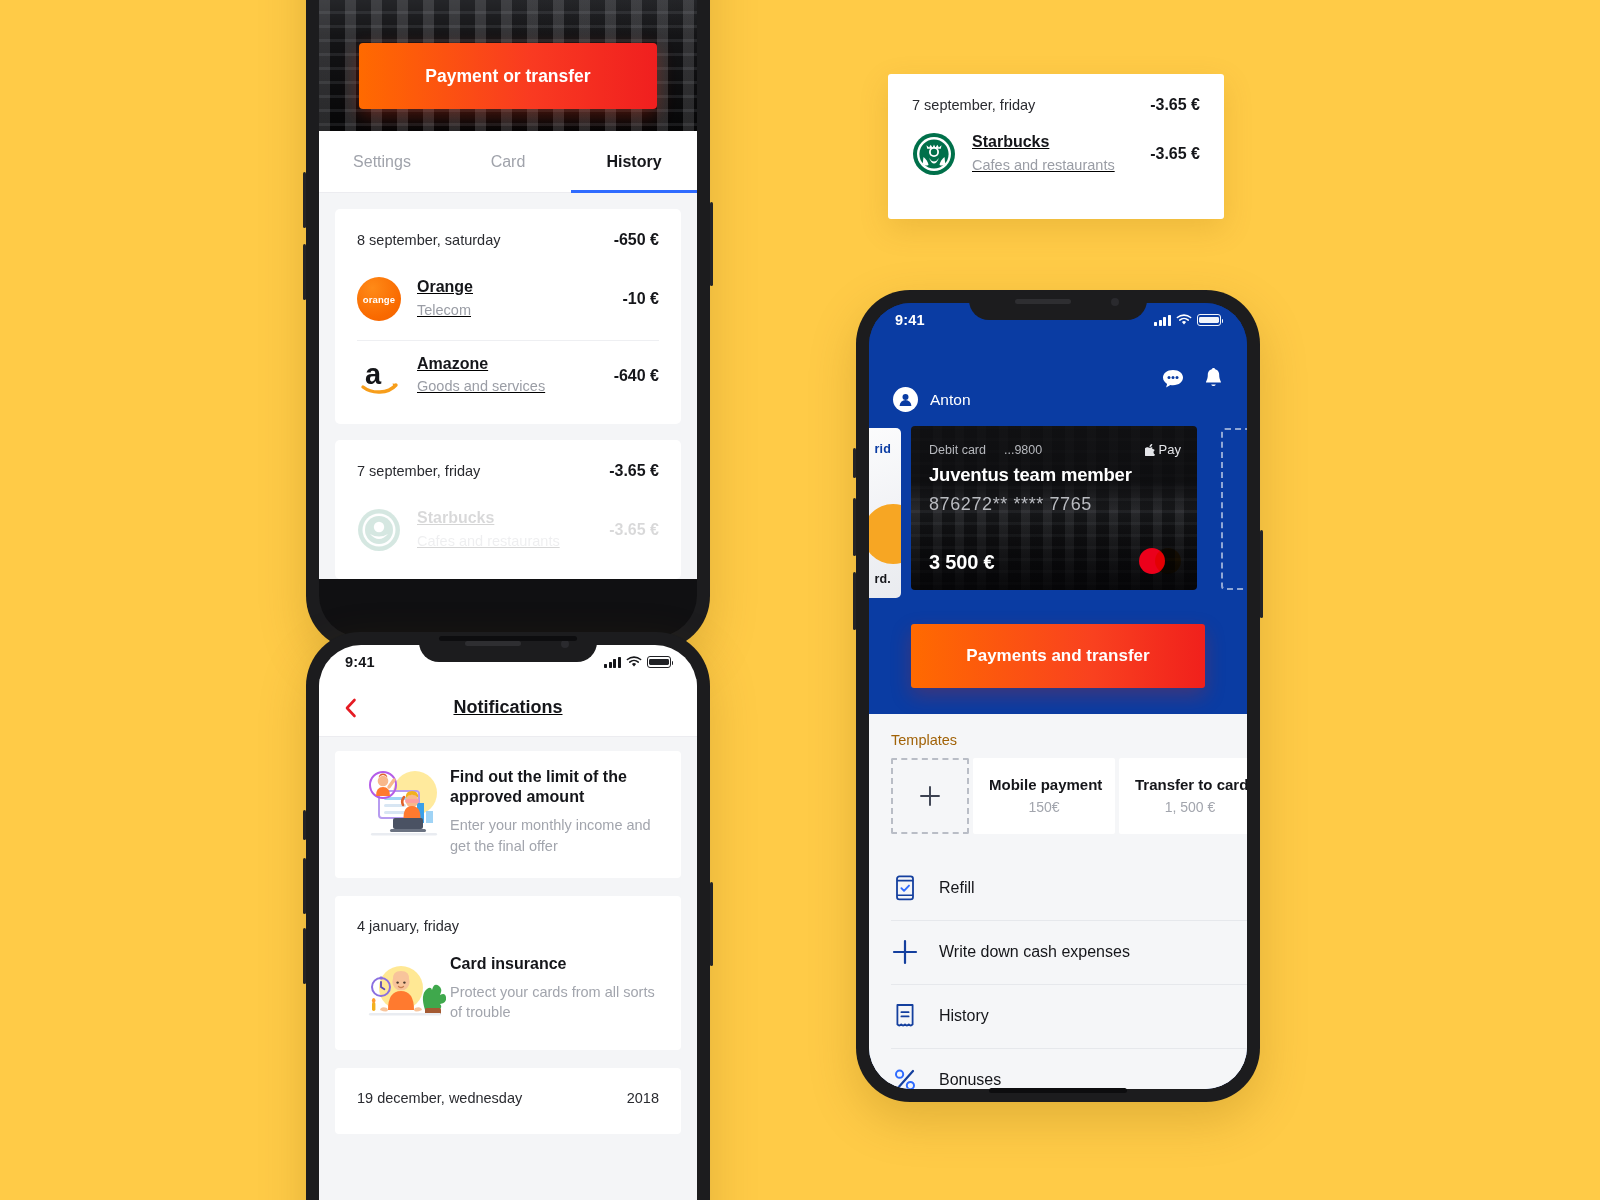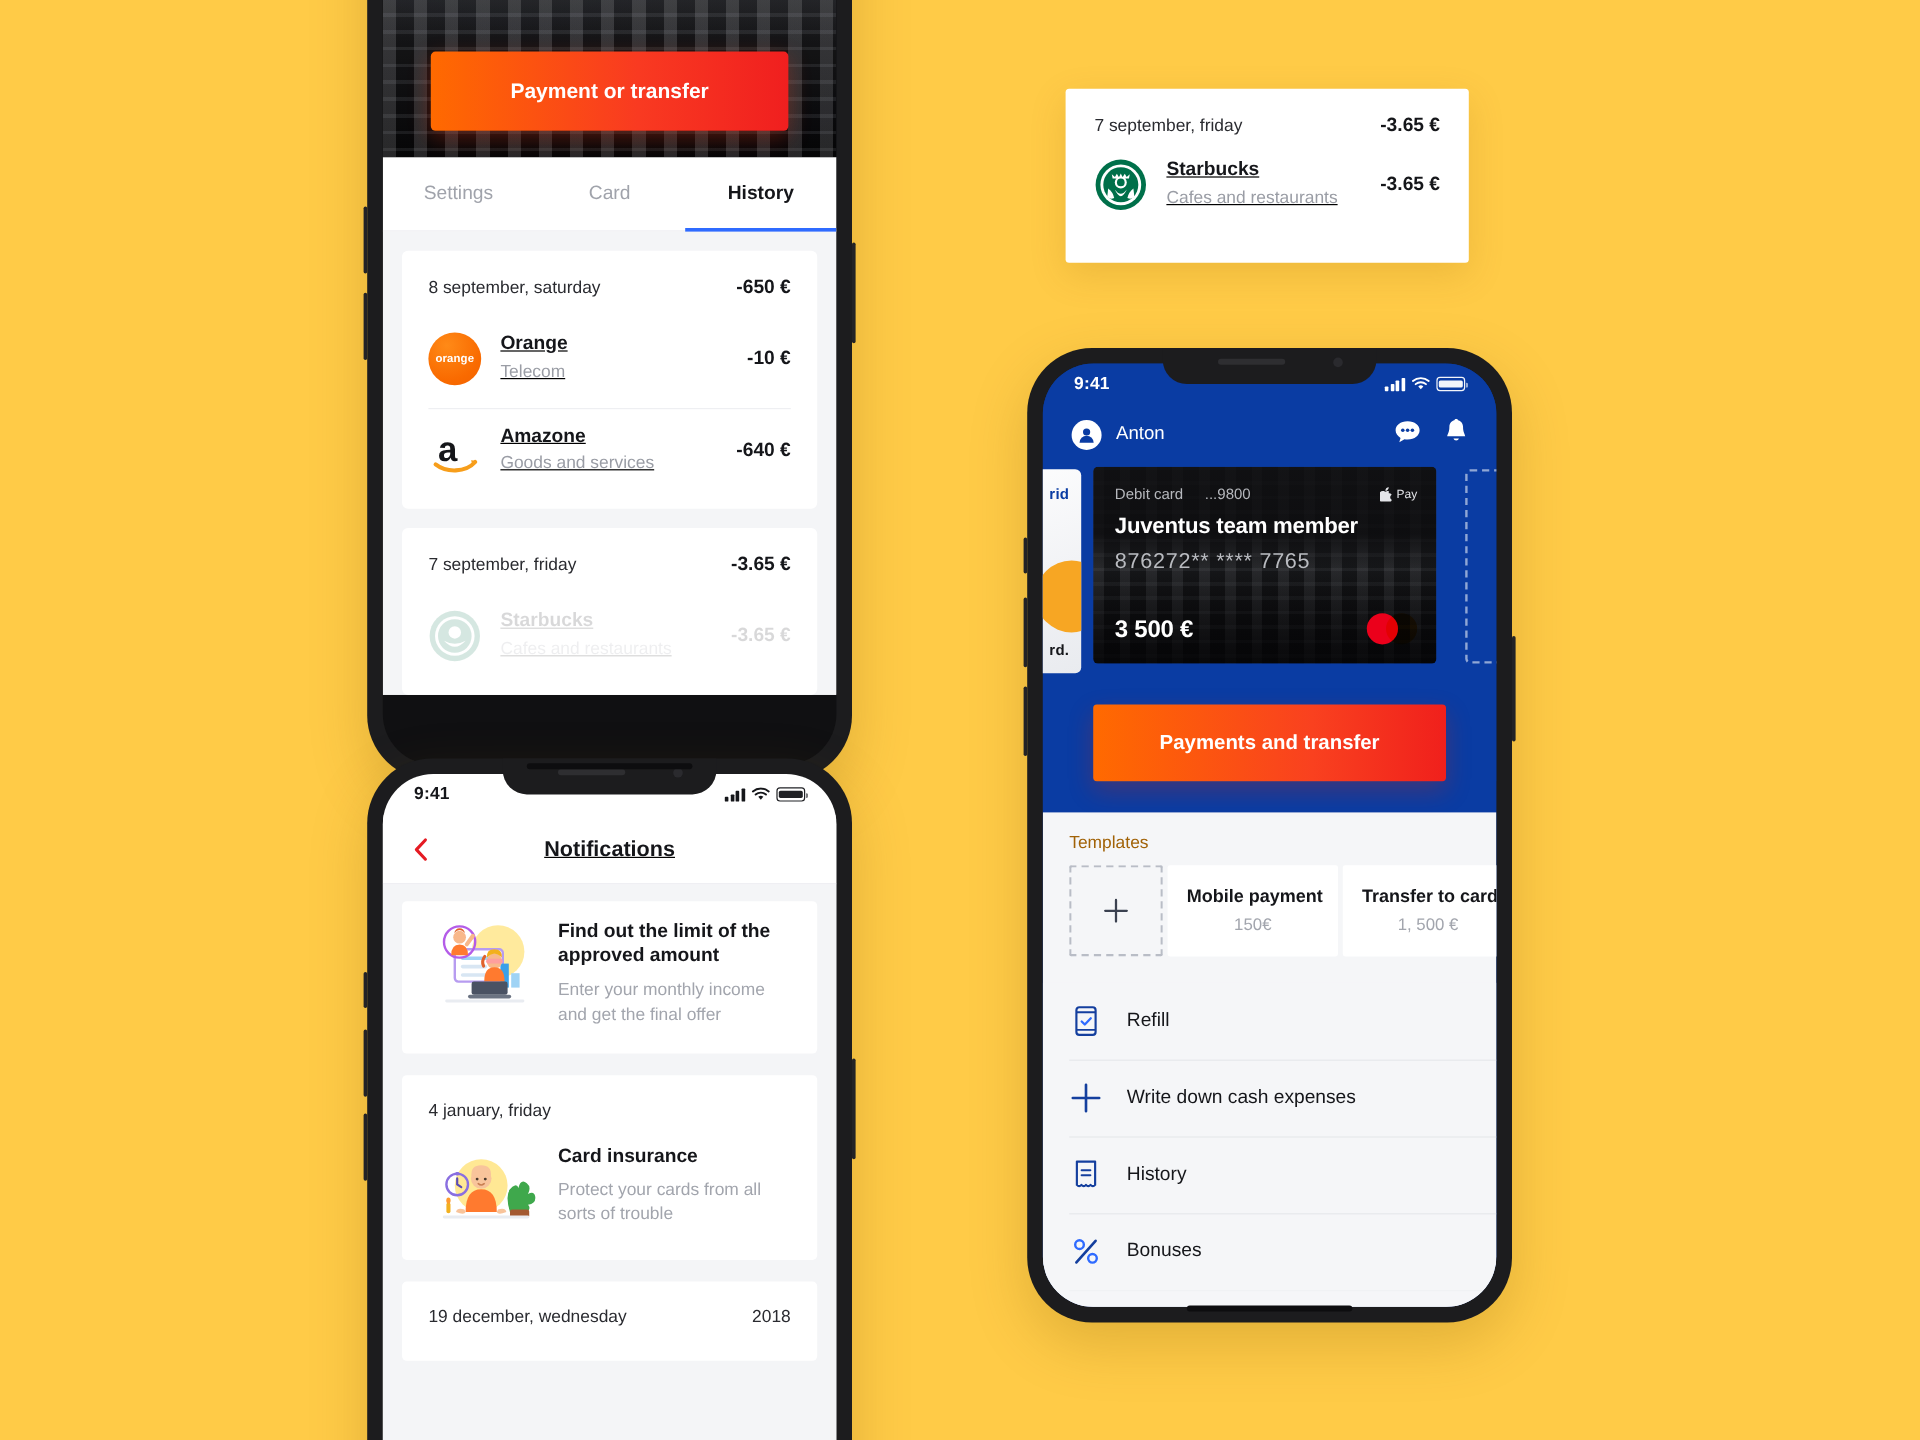--- a/index.html
+++ b/index.html
@@ -172,35 +172,35 @@
   .nav-back {
     position: absolute; left: 20px; top: 50%; transform: translateY(-50%);
     width: 22px; height: 22px; display: flex; align-items: center; justify-content: center;
   }
   .notif-scroll { background: #f4f5f7; height: 100%; padding: 14px 0 0; }
   .notif-card { background: #fff; border-radius: 4px; margin: 0 16px 18px; padding: 2px 0 22px; }
   .notif-date {
     display: flex; justify-content: space-between;
     padding: 20px 22px 6px; font-size: 14.5px; color: #2a2b30;
   }
-  .notif-body { display: flex; gap: 16px; padding: 10px 22px 0; align-items: flex-start; }
+  .notif-body { display: flex; gap: 1px; padding: 10px 22px 0; align-items: flex-start; }
   .notif-illus { width: 92px; height: 78px; flex: none; position: relative; }
   .notif-text { flex: 1; padding-top: 4px; }
   .notif-title { font-size: 16px; font-weight: bold; color: #15161a; line-height: 1.28; }
   .notif-sub { font-size: 14.5px; color: #a2a5ad; line-height: 1.42; margin-top: 7px; }
 
   
   #phone-main { left: 856px; top: 290px; width: 404px; height: 812px; }
   #phone-main .phone-inner { background: #0a3ca3; }
   .blue-top { background: #0a3ca3; position: relative; }
   .app-head {
     display: flex; align-items: center; justify-content: space-between;
     padding: 12px 24px 14px; color: #fff;
   }
-  .user { display: flex; align-items: center; gap: 12px; }
+  .user { display: flex; align-items: center; gap: 12px; margin-top: 38px; }
   .avatar-ic {
     width: 25px; height: 25px; border-radius: 50%; background: #fff;
     display: flex; align-items: center; justify-content: center;
   }
   .user-name { font-size: 15.5px; }
   .head-icons { display: flex; align-items: center; gap: 20px; }
   .card-strip { position: relative; height: 176px; }
   .mini-card-left {
     position: absolute; left: -88px; top: 2px; width: 120px; height: 170px;
     background: linear-gradient(160deg,#ffffff 0%,#f2f3f6 55%,#e9ebef 100%);
@@ -234,21 +234,21 @@
       repeating-linear-gradient(180deg, rgba(190,196,208,.09) 0 3px, rgba(0,0,0,0) 3px 12px),
       linear-gradient(180deg,#34363a 0%,#151618 62%,#050506 100%);
     color: #fff;
   }
   .mc-row1 {
     position: absolute; top: 16px; left: 18px; right: 16px;
     display: flex; align-items: center; justify-content: space-between;
     font-size: 12.5px; color: #b6b8bd;
   }
   .mc-row1 .left { display: flex; gap: 18px; }
-  .mc-row1 .apay { display:flex; align-items:center; gap:4px; color:#e3e4e8; font-size:10px; }
+  .mc-row1 .apay { display:flex; align-items:center; gap:4px; color:#e3e4e8; font-size:13px; }
   .mc-title {
     position: absolute; top: 38px; left: 18px;
     font-size: 18.5px; font-weight: bold; letter-spacing: -.2px;
   }
   .mc-num {
     position: absolute; top: 68px; left: 18px;
     font-size: 18px; color: #b9bbc0; letter-spacing: .6px;
   }
   .mc-bal {
     position: absolute; left: 18px; bottom: 16px;

